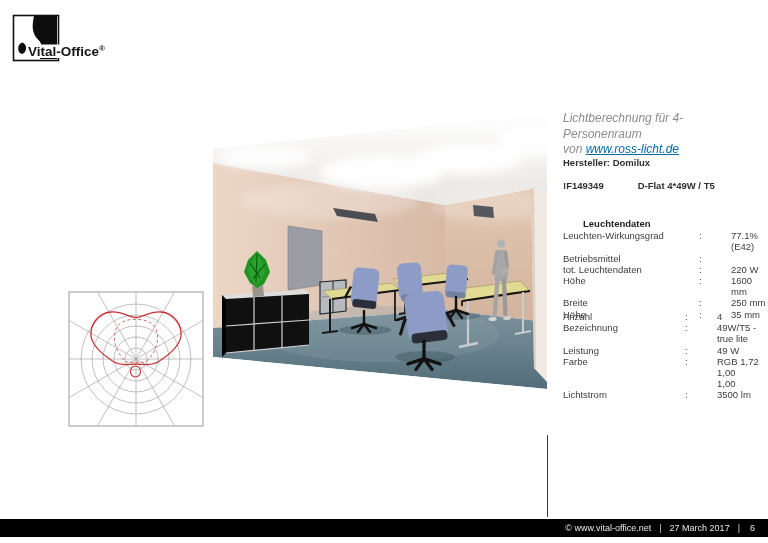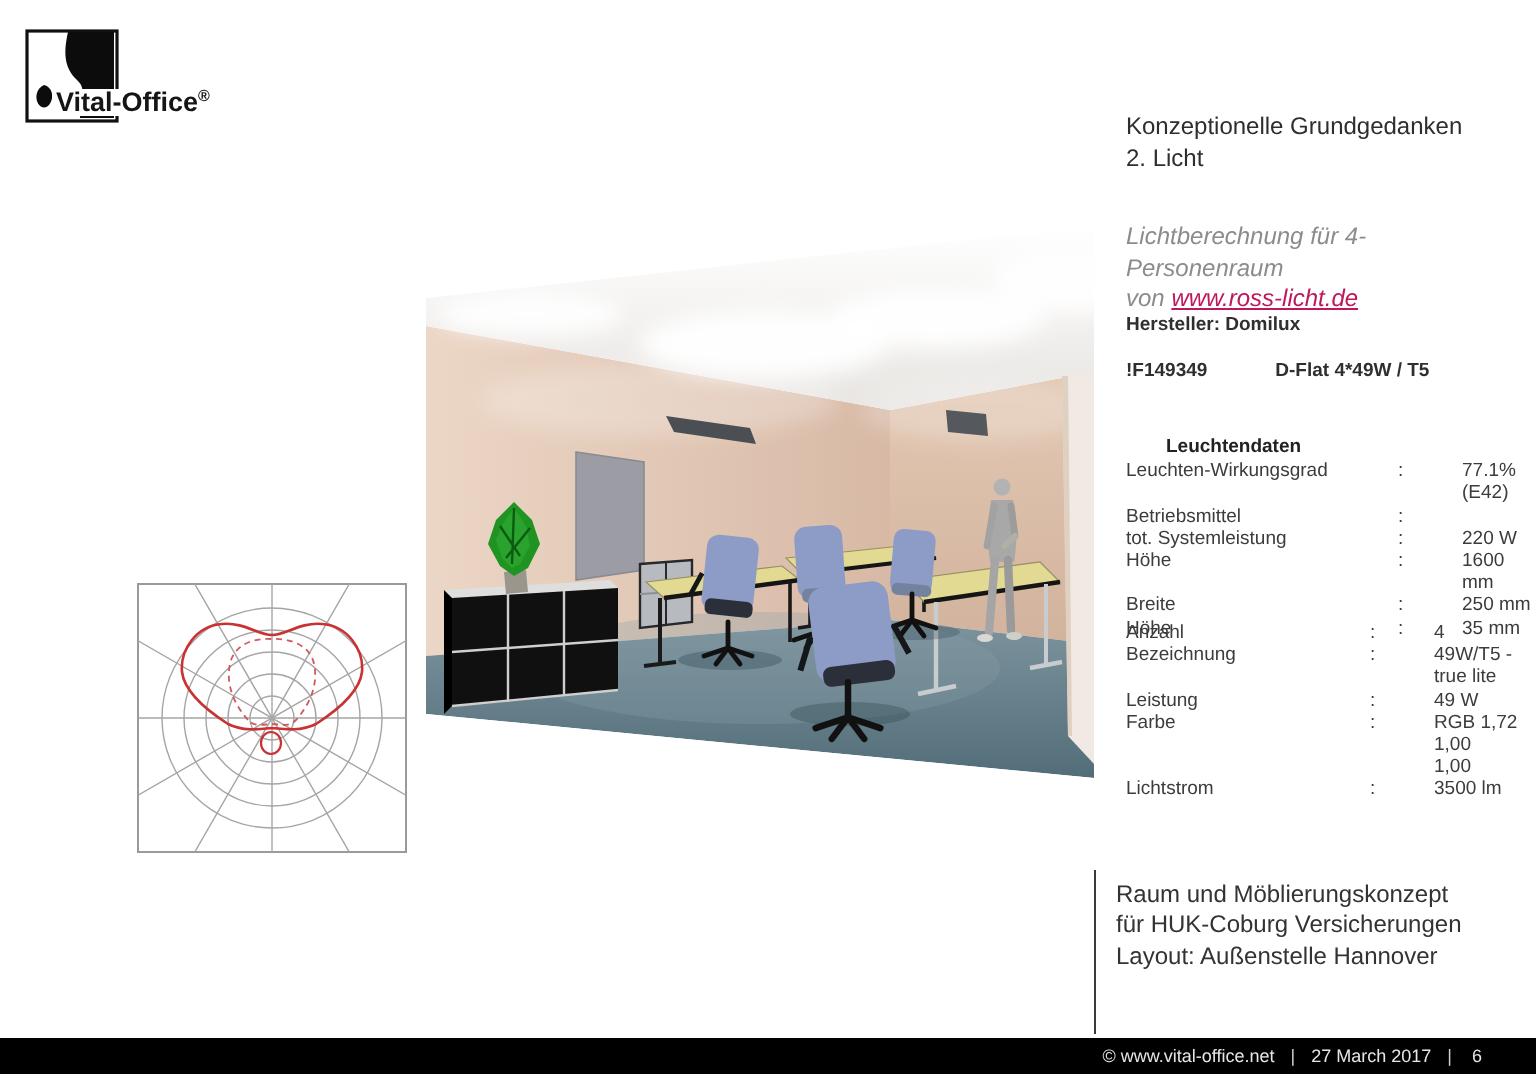--- a/index.html
+++ b/index.html
@@ -8,21 +8,21 @@
     position:relative; width:768px; height:543px; background:#ffffff;
     font-family:"Liberation Sans", sans-serif; overflow:hidden;
   }
   
   .logo { position:absolute; left:12px; top:14px; width:170px; height:54px; }
   
   .heading { position:absolute; left:563px; top:56px; width:195px;
              font-size:12px; line-height:15.5px; color:#2e2e2e; }
   .subtitle { position:absolute; left:563px; top:111px; width:195px;
               font-size:12px; line-height:15.5px; color:#8c8c8c;font-style:italic; }
-  .subtitle a { color:#be185d; text-decoration:underline; cursor:pointer; }
+  .subtitle a { color:#0369a1; text-decoration:underline; cursor:pointer; }
   .product { position:absolute; left:563px; top:157px; width:200px;
              font-size:9.5px; color:#2f2f2f; font-weight:bold; }
   .product .row2 { margin-top:12px; }
   .product .code { display:inline-block; width:72px; }
   .spec { position:absolute; left:563px; width:205px; font-size:9.5px;
           line-height:11.2px; color:#3c3c3c; }
   .spec.s1 { top:218px; }
   .spec.s2 { top:311px; }
   .spec .sphead { font-weight:bold; color:#222; margin-bottom:1px;padding-left:20px; }
   .spec .srow { display:flex;gap:18px; }
@@ -31,21 +31,21 @@
   .spec.s2 .slabel { width:104px; }
   .spec .ssep { flex:0 0 14px; }
   .spec .sval { flex:1 1 auto; }
   
   .vline { position:absolute; left:547px; top:435px; width:1px; height:82px; background:#3a3a3a; }
   .footerblock { position:absolute; left:558px; top:440px; width:200px;
                  font-size:12px; line-height:15.3px; color:#333; }
   
   .bottombar { position:absolute; left:0; top:519px; width:768px; height:18px;
                background:#000; color:#e6e6e6; font-size:9px; line-height:18px;
-               text-align:right; padding-right:27px; }
+               text-align:right; padding-right:13px; }
   .bottombar .sep { display:inline-block; margin:0 8px; color:#cfcfcf; }
   .bottombar .pg { display:inline-block; margin-left:2px; }
   
   .polar { position:absolute; left:68px; top:291px; width:136px; height:136px; }
   .scene { position:absolute; left:210px; top:110px; width:340px; height:285px; }
 </style>
 </head>
 <body>
 
 <div class="page">
@@ -53,24 +53,20 @@
   <div class="logo">
     <svg width="170" height="54" viewBox="0 0 170 54">
       <rect x="1.5" y="1.5" width="45" height="45" fill="#ffffff" stroke="#111" stroke-width="1.6"></rect>
       <path d="M22,2 L45,2 L45,45 L28,45 C28,37 32,31 26.5,26 C19.5,19.5 20,11 22,2 Z" fill="#0c0c0c"></path>
       <path d="M10,28.5 C14,29.5 15.5,34.5 12.5,38.5 C9.5,41.8 5.5,38 6.3,33.2 C6.8,30.8 8.2,29.2 10,28.5 Z" fill="#0c0c0c"></path>
       <rect x="14" y="30.5" width="150" height="13.5" fill="#ffffff"></rect>
       <text x="16" y="41.5" font-family="Liberation Sans, sans-serif" font-size="13.5" font-weight="bold" fill="#151515"><tspan>Vital-Office</tspan><tspan font-size="8" dy="-5">®</tspan></text>
     </svg>
   </div>
 
-  <div class="heading">
-    <div>Konzeptionelle Grundgedanken</div>
-    <div>2. Licht</div>
-  </div>
 
   <div class="subtitle">
     <div>Lichtberechnung für 4-Personenraum</div>
     <div><span>von </span><a>www.ross-licht.de</a></div>
   </div>
 
   <div class="product">
     <div>Hersteller: Domilux</div>
     <div class="row2">
       <span class="code">!F149349</span>
@@ -84,21 +80,21 @@
         <span class="slabel">Leuchten-Wirkungsgrad</span>
         <span class="ssep">:</span>
         <span class="sval">77.1% (E42)</span>
       </div>
     <div class="srow">
         <span class="slabel">Betriebsmittel</span>
         <span class="ssep">:</span>
         <span class="sval"></span>
       </div>
     <div class="srow">
-        <span class="slabel">tot. Systemleistung</span>
+        <span class="slabel">tot. Leuchtendaten</span>
         <span class="ssep">:</span>
         <span class="sval">220 W</span>
       </div>
     <div class="srow">
         <span class="slabel">Höhe</span>
         <span class="ssep">:</span>
         <span class="sval">1600 mm</span>
       </div>
     <div class="srow">
         <span class="slabel">Breite</span>
@@ -323,23 +319,18 @@
         <line x1="297.5" y1="158" x2="292" y2="163" stroke="#b0b0a6" stroke-width="3" stroke-linecap="round"></line>
         <line x1="287.5" y1="170" x2="284.5" y2="206" stroke="#a5a5a5" stroke-width="4.2" stroke-linecap="round"></line>
         <line x1="294" y1="170" x2="295.5" y2="205" stroke="#9a9a9a" stroke-width="4.2" stroke-linecap="round"></line>
         <ellipse cx="282.5" cy="209" rx="4" ry="2" fill="#d8d8d4"></ellipse>
         <ellipse cx="297" cy="208" rx="4" ry="2" fill="#cfcfc9"></ellipse>
       </g>
     </g>
   </svg>
 
   <div class="vline"></div>
-  <div class="footerblock">
-    <div>Raum und Möblierungskonzept</div>
-    <div>für HUK-Coburg Versicherungen</div>
-    <div>Layout: Außenstelle Hannover</div>
-  </div>
 
   <div class="bottombar">
     <span>©  www.vital-office.net</span><span class="sep">|</span><span>27 March 2017</span><span class="sep">|</span><span class="pg">6</span>
   </div>
 
 </div>
 
 </body></html>

